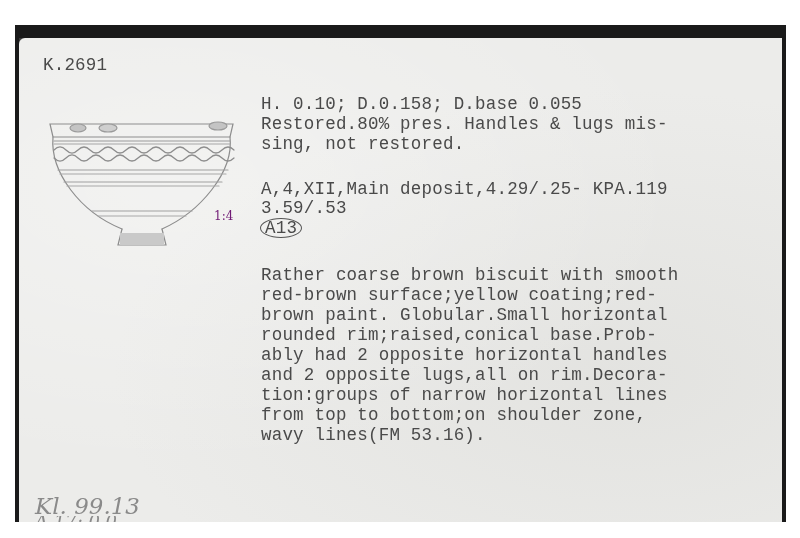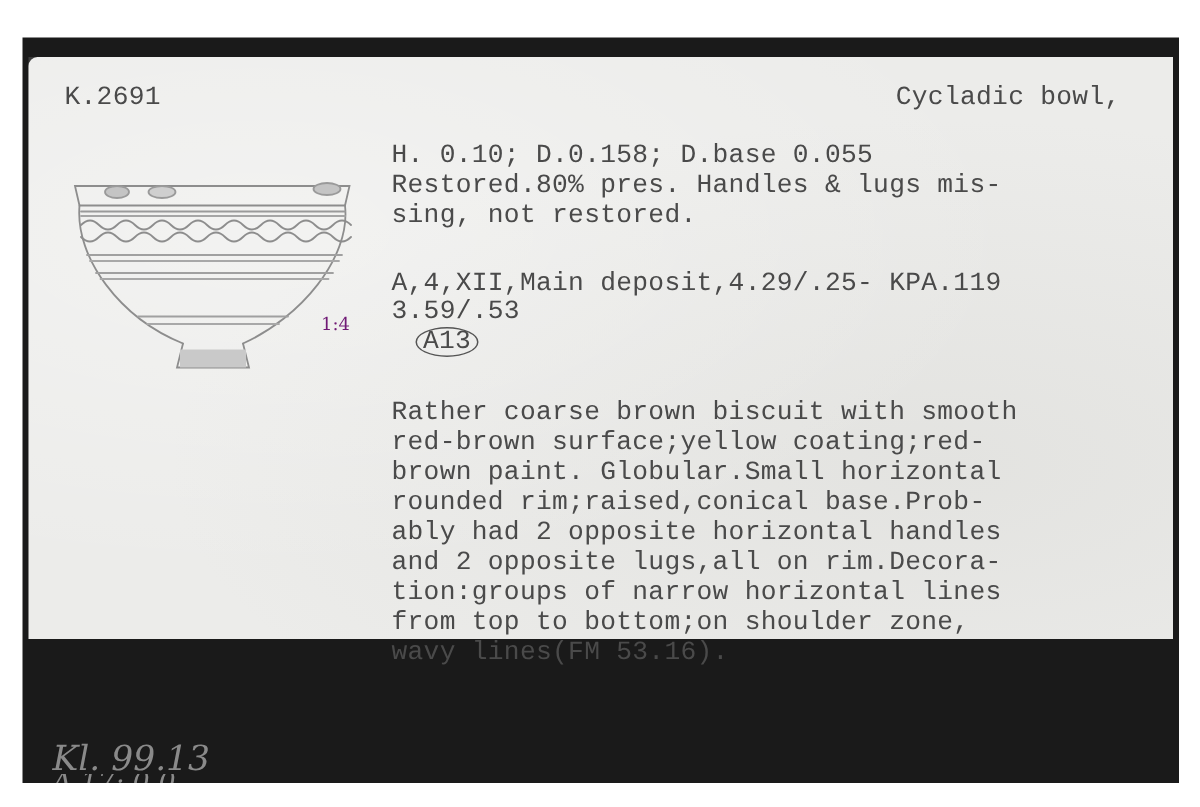--- a/index.html
+++ b/index.html
@@ -6,53 +6,52 @@
   body {
     width: 800px; height: 538px; background: #ffffff;
     position: relative; overflow: hidden;
     font-family: "Liberation Mono", "DejaVu Sans Mono", monospace;
   }
   .frame {
     position: absolute; left: 15px; top: 25px; width: 771px; height: 497px;
     background: #1a1a1a;
   }
   .card {
-    position: absolute; left: 19px; top: 38px; width: 763px; height: 388px;
+    position: absolute; left: 19px; top: 38px; width: 763px; height: 484px;
     background: #ececea;
     border-top-left-radius: 6px;
   }
   .card::before {
     content: ""; position: absolute; inset: 0;
     background:
       radial-gradient(ellipse at 20% 30%, rgba(255,255,255,0.35), transparent 60%),
       radial-gradient(ellipse at 80% 70%, rgba(200,200,195,0.25), transparent 60%);
   }
   .typed {
     position: absolute; color: #4a4a4a; font-size: 17.5px; line-height: 19.5px;
     white-space: pre; letter-spacing: 0.2px;
   }
   .hand {
     position: absolute; color: #8a8a8a; font-family: "DejaVu Serif", serif;
     font-style: italic;
   }
   .circled {
     display: inline-block; border: 1.5px solid #555; border-radius: 50%;
-    padding: 0 4px; line-height: 18px; margin-left: 17px;
+    padding: 0 4px; line-height: 18px;
   }
   .drawing { position: absolute; left: 40px; top: 112px; }
 </style>
 </head>
 <body>
 
 <div class="frame"></div>
 <div class="card">
 
   <div class="typed" style="left:24px; top:18px;">K.2691</div>
 
-  <div class="typed" style="right:35px; top:18px; text-align:right;">Cycladic bowl,</div>
 
   <div class="typed" style="left:242px; top:57px;">H. 0.10; D.0.158; D.base 0.055</div>
   <div class="typed" style="left:242px; top:77px;">Restored.80% pres. Handles &amp; lugs mis-</div>
   <div class="typed" style="left:242px; top:97px;">sing, not restored.</div>
 
   <div class="typed" style="left:242px; top:142px;">A,4,XII,Main deposit,4.29/.25- KPA.119</div>
   <div class="typed" style="left:242px; top:161px;">3.59/.53</div>
   <div class="typed" style="left:241px; top:180px;"><span class="circled">A13</span></div>
 
   <div class="hand" style="left:195px; top:171px; font-size:12px; font-style:normal; color:#701a75;">1:4</div>

